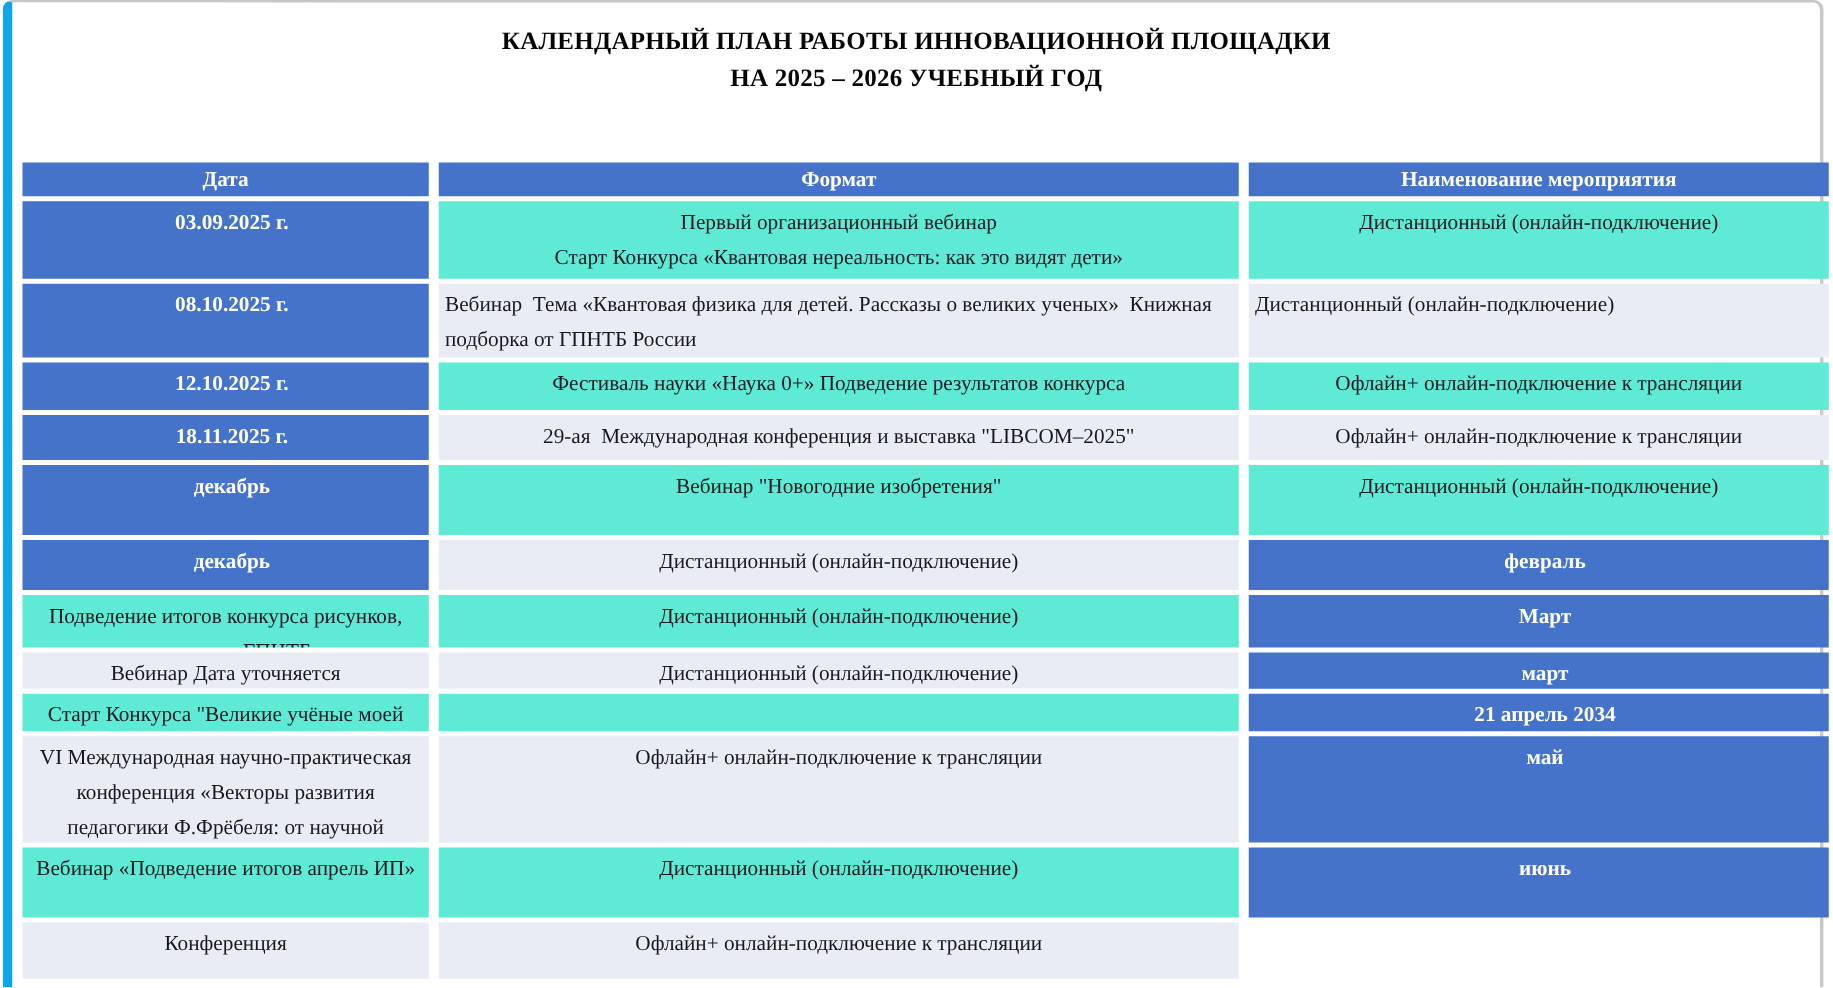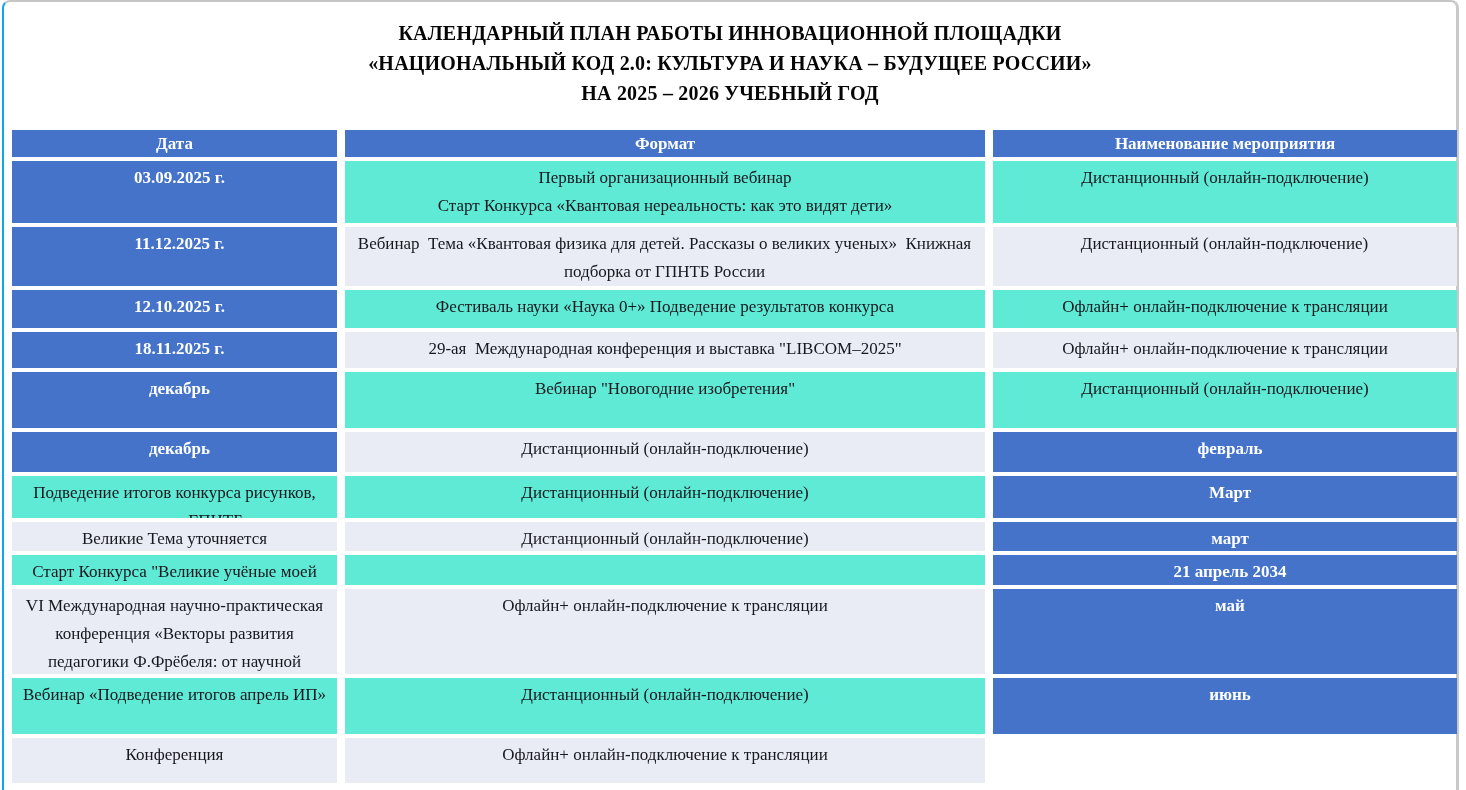--- a/index.html
+++ b/index.html
@@ -12,21 +12,21 @@
   }
   .page {
     position: absolute;
     left: 2px;
     top: 0;
     width: 1457px;
     height: 790px;
     box-sizing: border-box;
     background: #ffffff;
     border-top: 2px solid #c6c6c6;
-    border-left: 2px solid #0ea5e9;
+    border-left: 8px solid #0ea5e9;
     border-right: 3px solid #c9c9c9;
     border-radius: 8px 8px 0 0;
   }
   .title {
     padding-top: 16px;
     text-align: center;
     font-weight: bold;
     font-size: 20px;
     line-height: 30px;
     color: #050505;
@@ -60,45 +60,44 @@
     line-height: 21px;
   }
   .date {
     background: #4473C9;
     color: #ffffff;
     font-weight: bold;
     padding-left: 16px;
   }
   .ba { background: #5eead4; }
   .bb { background: #E9ECF5; }
-  .al { text-align: center; padding-left: 5px; }
+  .al { text-align: left; padding-left: 5px; }
 </style>
 </head>
 <body>
 
 <div class="page">
 
   <div class="title">
     <div>КАЛЕНДАРНЫЙ ПЛАН РАБОТЫ ИННОВАЦИОННОЙ ПЛОЩАДКИ</div>
-    <div>«НАЦИОНАЛЬНЫЙ КОД 2.0: КУЛЬТУРА И НАУКА – БУДУЩЕЕ РОССИИ»</div>
     <div>НА 2025 – 2026 УЧЕБНЫЙ ГОД</div>
   </div>
 
   <div class="grid">
 
     <div class="cell hdr">Дата</div>
     <div class="cell hdr">Формат</div>
     <div class="cell hdr">Наименование мероприятия</div>
 
     <div class="cell date">03.09.2025 г.</div>
     <div class="cell ba">Первый организационный вебинар
 Старт Конкурса «Квантовая нереальность: как это видят дети»</div>
     <div class="cell ba">Дистанционный (онлайн-подключение)</div>
 
-    <div class="cell date">11.12.2025 г.</div>
+    <div class="cell date">08.10.2025 г.</div>
     <div class="cell bb al">Вебинар  Тема «Квантовая физика для детей. Рассказы о великих ученых»  Книжная подборка от ГПНТБ России</div>
     <div class="cell bb al">Дистанционный (онлайн-подключение)</div>
 
     <div class="cell date">12.10.2025 г.</div>
     <div class="cell ba">Фестиваль науки «Наука 0+» Подведение результатов конкурса</div>
     <div class="cell ba">Офлайн+ онлайн-подключение к трансляции</div>
 
     <div class="cell date">18.11.2025 г.</div>
     <div class="cell bb">29-ая  Международная конференция и выставка "LIBCOM–2025"</div>
     <div class="cell bb">Офлайн+ онлайн-подключение к трансляции</div>
@@ -108,21 +107,21 @@
     <div class="cell ba">Дистанционный (онлайн-подключение)</div>
 
     <div class="cell date">декабрь</div>
     <div class="cell bb">Дистанционный (онлайн-подключение)</div>
 
     <div class="cell date">февраль</div>
     <div class="cell ba">Подведение итогов конкурса рисунков, выставка в ГПНТБ</div>
     <div class="cell ba">Дистанционный (онлайн-подключение)</div>
 
     <div class="cell date">Март</div>
-    <div class="cell bb">Великие Тема уточняется</div>
+    <div class="cell bb">Вебинар Дата уточняется</div>
     <div class="cell bb">Дистанционный (онлайн-подключение)</div>
 
     <div class="cell date">март</div>
     <div class="cell ba">Старт Конкурса "Великие учёные моей малой Родины"</div>
     <div class="cell ba"></div>
 
     <div class="cell date">21 апрель 2034</div>
     <div class="cell bb">VI Международная научно-практическая конференция «Векторы развития педагогики Ф.Фрёбеля: от научной концепции к вариативным практикам»</div>
     <div class="cell bb">Офлайн+ онлайн-подключение к трансляции</div>
 

